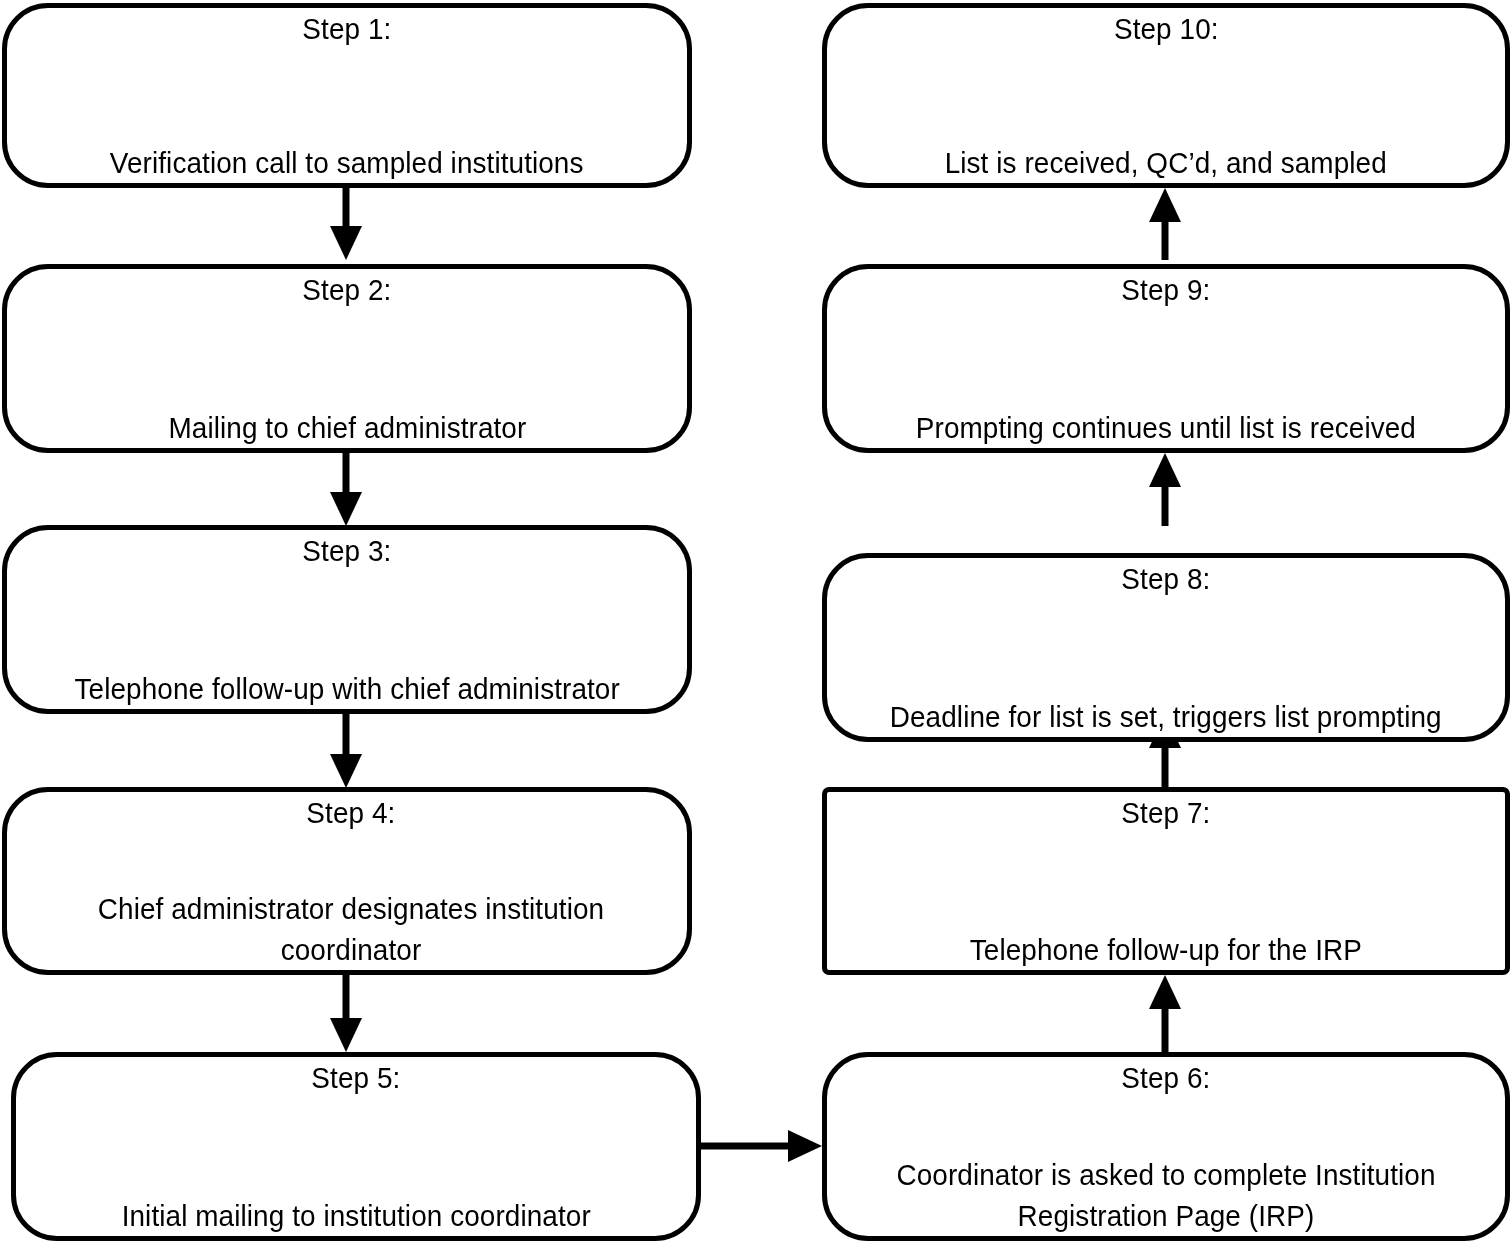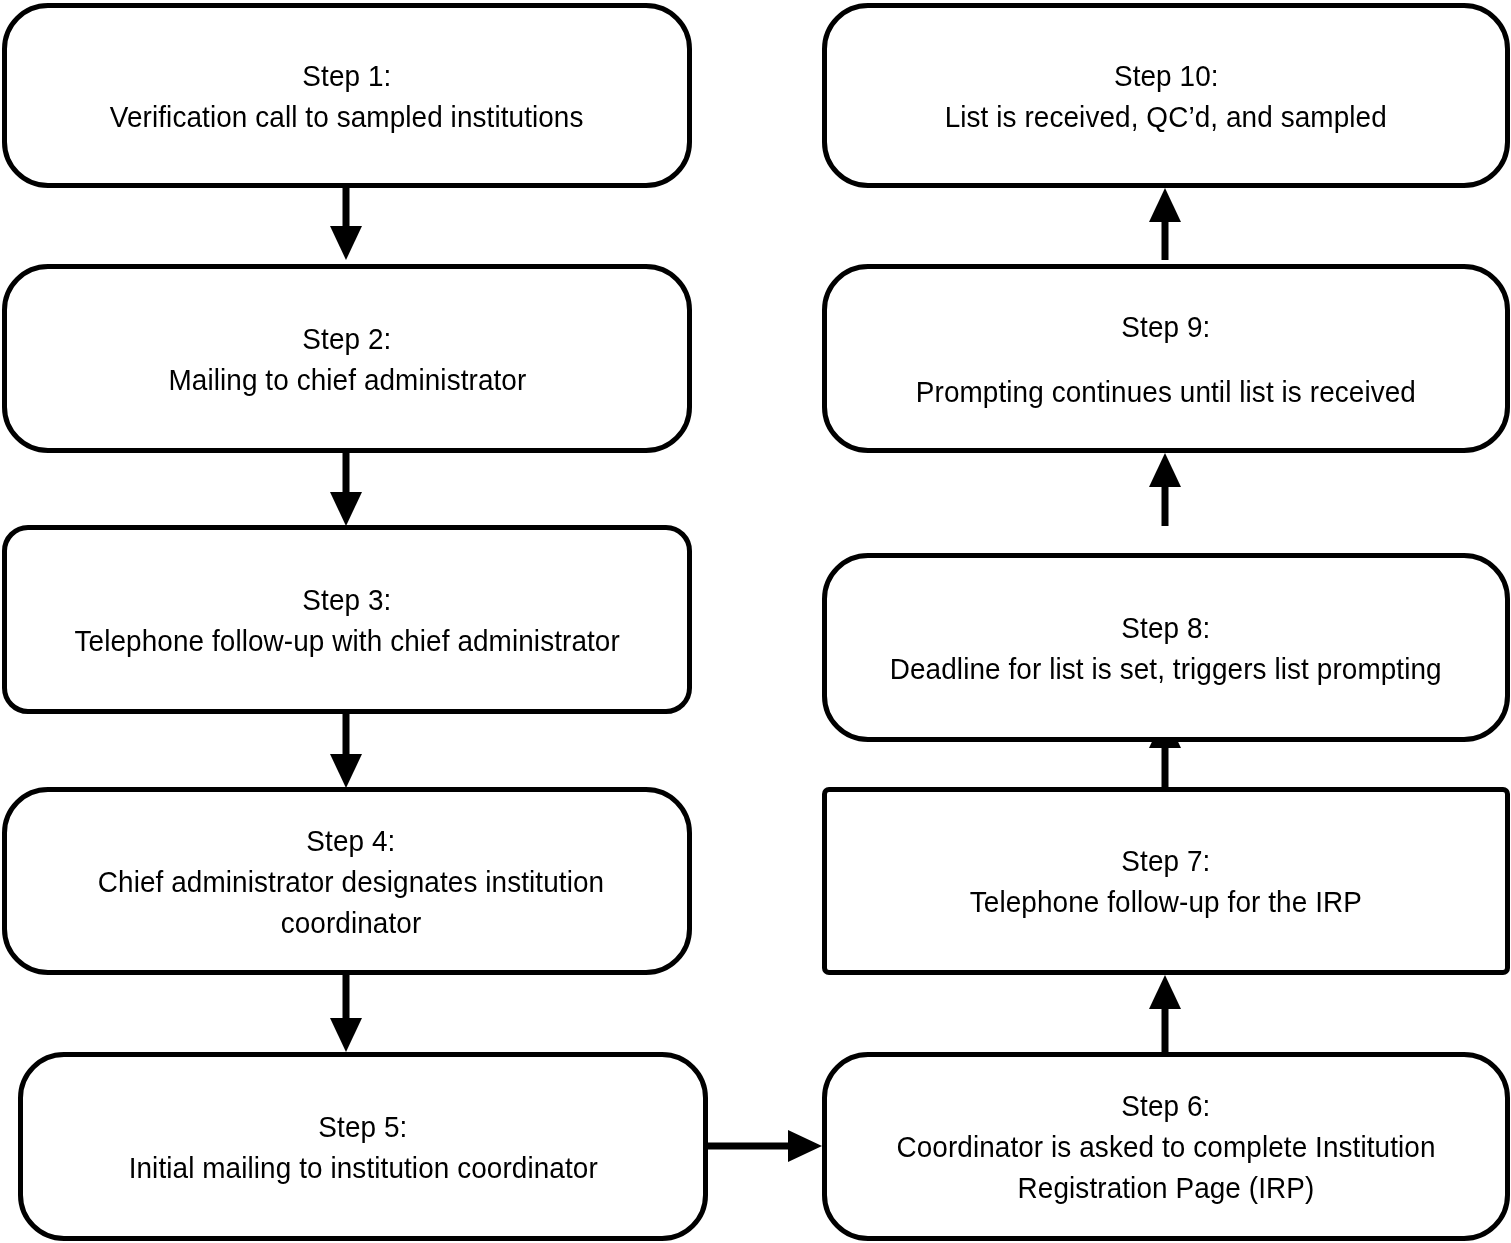--- a/index.html
+++ b/index.html
@@ -24,21 +24,21 @@
   }
   .node-box {
     position: absolute;
     box-sizing: border-box;
     border: 5px solid #000000;
     border-radius: 46px;
     background: #ffffff;
     display: flex;
     flex-direction: column;
     align-items: center;
-    justify-content: center;
+    justify-content: space-between;
     text-align: center;
     color: #000000;
   }
   .node-line {
     display: block;
     font-size: 30px;
     line-height: 41px;
     letter-spacing: 0.1px;
     white-space: nowrap;
     transform: scaleX(0.93);
@@ -105,31 +105,31 @@
   <div class="node-box" style="left:2px; top:3px; width:690px; height:185px;">
     <span class="node-line">Step 1:</span>
     <span class="node-line">Verification call to sampled institutions</span>
   </div>
 
   <div class="node-box" style="left:2px; top:264px; width:690px; height:189px;">
     <span class="node-line">Step 2:</span>
     <span class="node-line">Mailing to chief administrator</span>
   </div>
 
-  <div class="node-box" style="left:2px; top:525px; width:690px; height:189px;border-radius:26px;">
+  <div class="node-box" style="left:2px; top:525px; width:690px; height:189px;">
     <span class="node-line">Step 3:</span>
     <span class="node-line">Telephone follow-up with chief administrator</span>
   </div>
 
   <div class="node-box" style="left:2px; top:787px; width:690px; height:188px;padding-left:8px;">
     <span class="node-line">Step 4:</span>
     <span class="node-line wrap">Chief administrator designates institution coordinator</span>
   </div>
 
-  <div class="node-box" style="left:18px; top:1052px; width:690px; height:189px;">
+  <div class="node-box" style="left:11px; top:1052px; width:690px; height:189px;">
     <span class="node-line">Step 5:</span>
     <span class="node-line">Initial mailing to institution coordinator</span>
   </div>
 
   <div class="node-box" style="left:822px; top:3px; width:688px; height:185px;">
     <span class="node-line">Step 10:</span>
     <span class="node-line">List is received, QC’d, and sampled</span>
   </div>
 
   <div class="node-box" style="left:822px; top:264px; width:688px; height:189px;gap:24px;">

